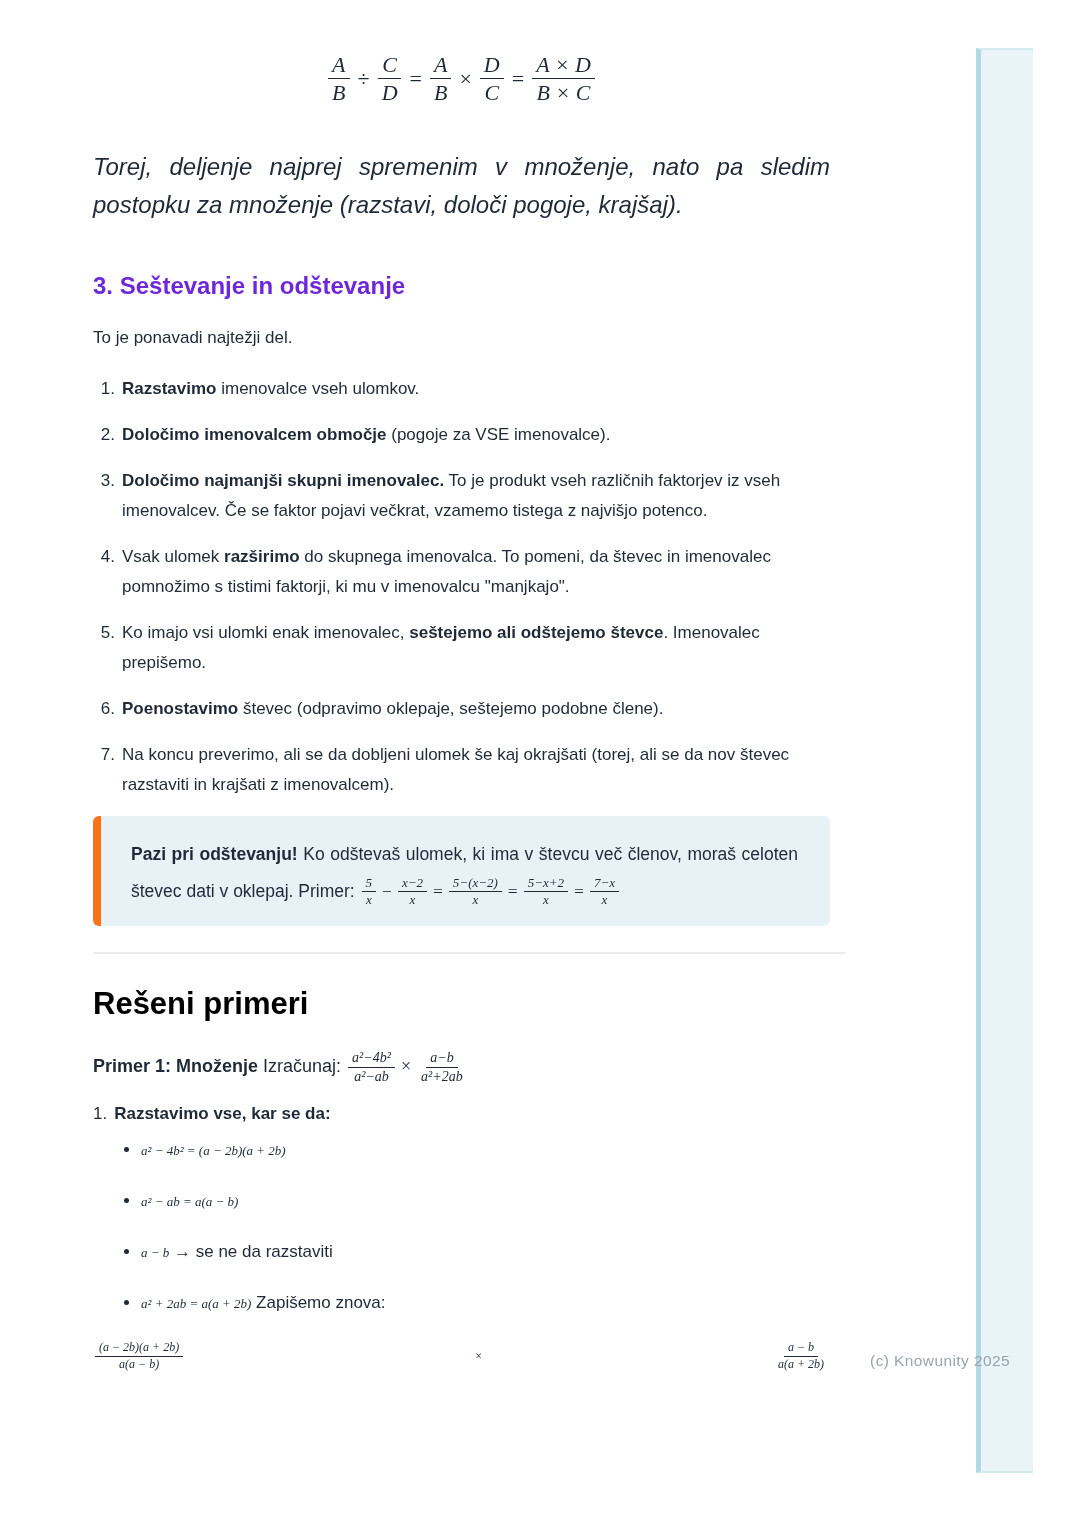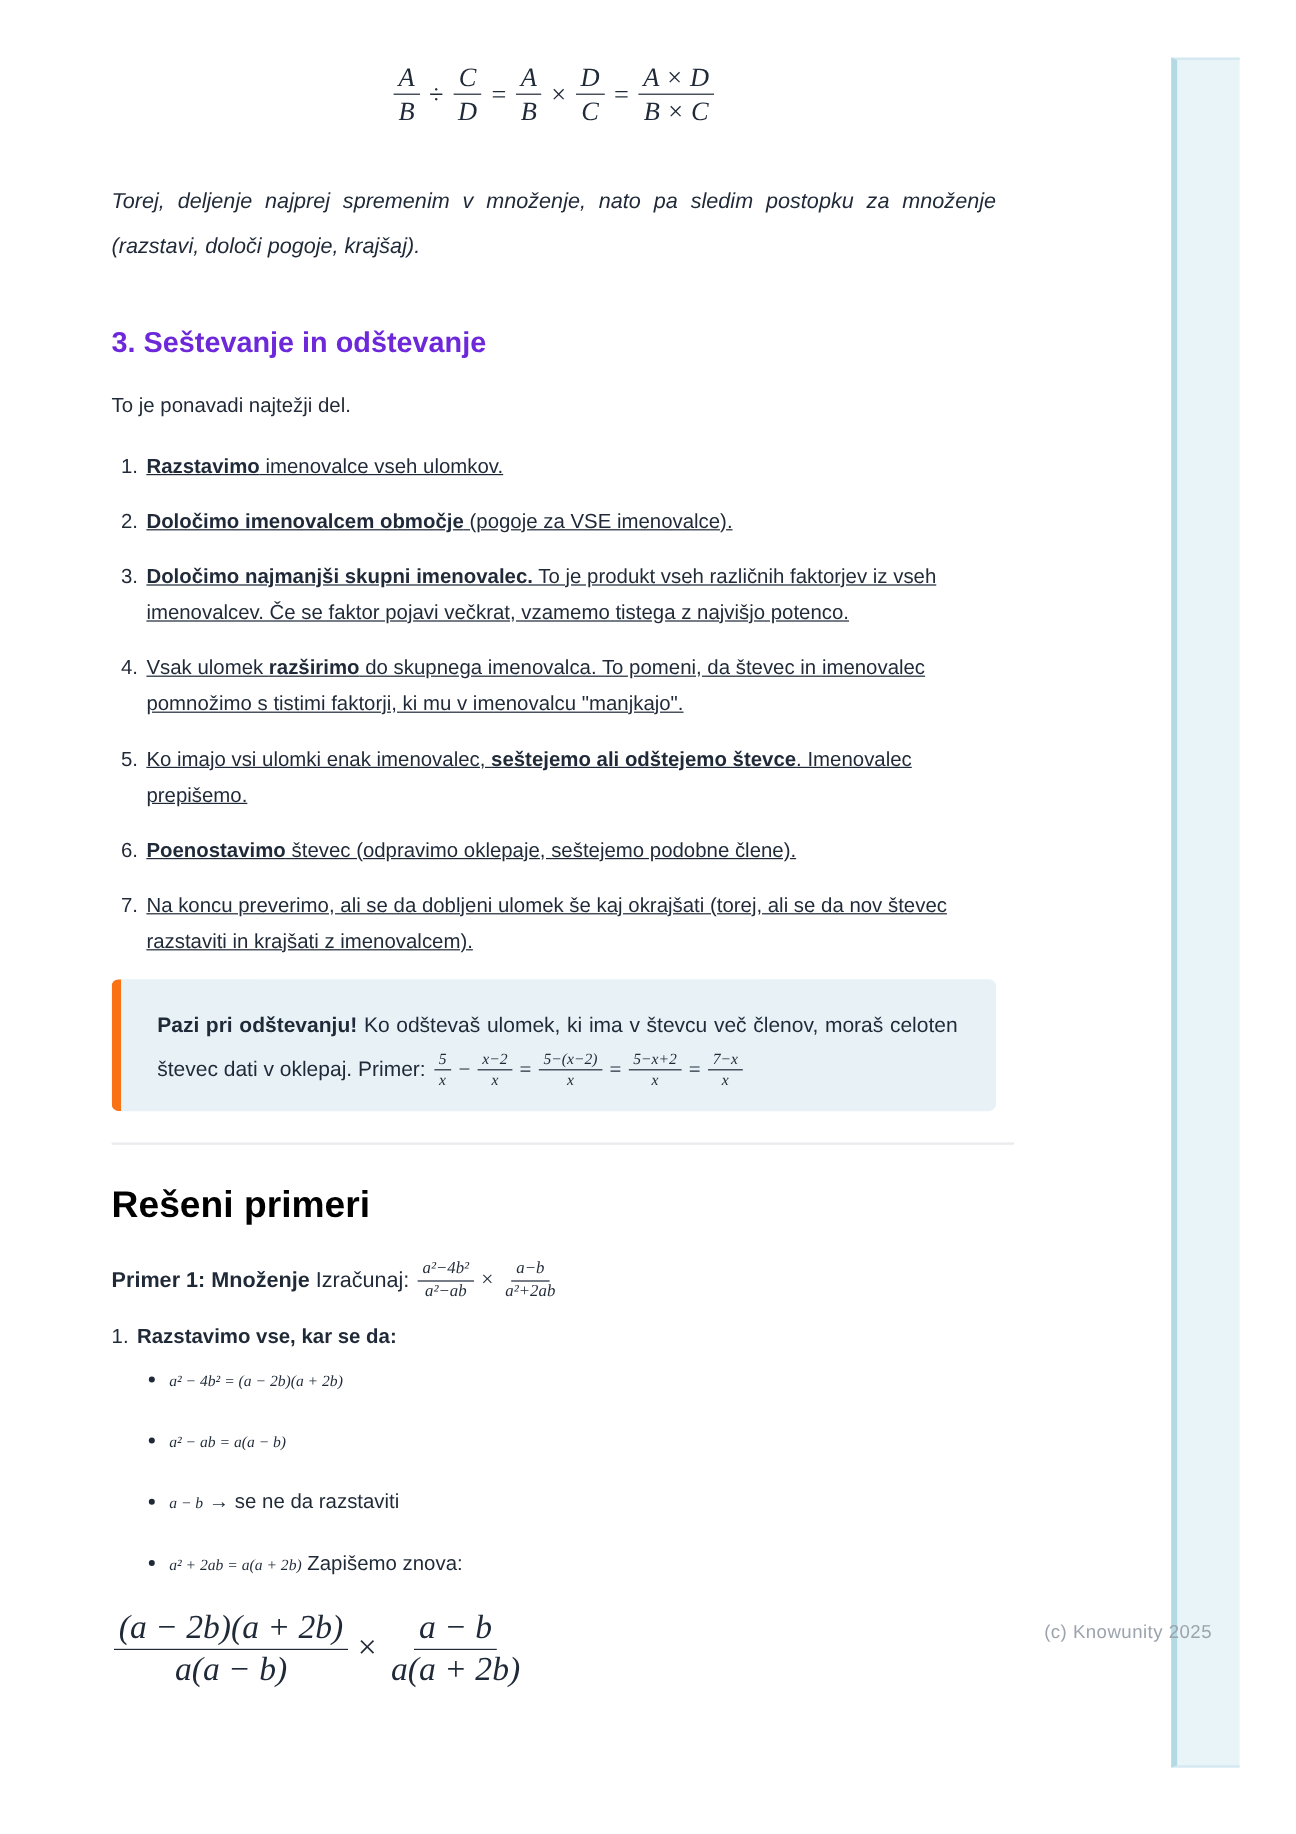--- a/index.html
+++ b/index.html
@@ -61,21 +61,21 @@
     padding-top:52px;
     display:flex;
     justify-content:center;
     align-items:center;
     font-size:22px;
   }
   
   .intro{
     margin:42px 0 0 0;
     font-style:italic;
-    font-size:18px;
+    font-size:24px;
     line-height:38px;
     text-align:justify;
   }
   
   .h-section{
     margin:48px 0 0 0;
     color:#6d28d9;
     font-size:24px;
     font-weight:700;
   }
@@ -100,21 +100,21 @@
     gap:7px;
     margin-bottom:16px;
     font-size:17px;
     line-height:30px;
   }
   .steps .li-num{
     min-width:22px;
     text-align:right;
     flex:0 0 auto;
   }
-  .steps .li-body{flex:1;text-decoration:underline;}
+  .steps .li-body{flex:1;}
   .b{font-weight:700;}
   
   .callout{
     margin-top:14px;
     background:#e8f1f6;
     border-left:8px solid #f97316;
     border-radius:6px;
     box-sizing:border-box;
     padding:20px 32px 16px 30px;
     font-size:17.5px;
@@ -154,23 +154,23 @@
   }
   .bullets li{
     margin-bottom:24px;
     font-size:17px;
     line-height:26px;
   }
   .bullets .math{font-size:13px;}
   
   .formula-bottom{
     display:flex;
-    justify-content:flex-start;
+    justify-content:space-between;
     align-items:center;
-    font-size:28px;
+    font-size:12px;
   }
   
   .watermark{
     position:absolute;
     top:1352px;
     right:70px;
     font-size:15.5px;
     color:#9ba3ac;
     z-index:2;
     letter-spacing:0.4px;

